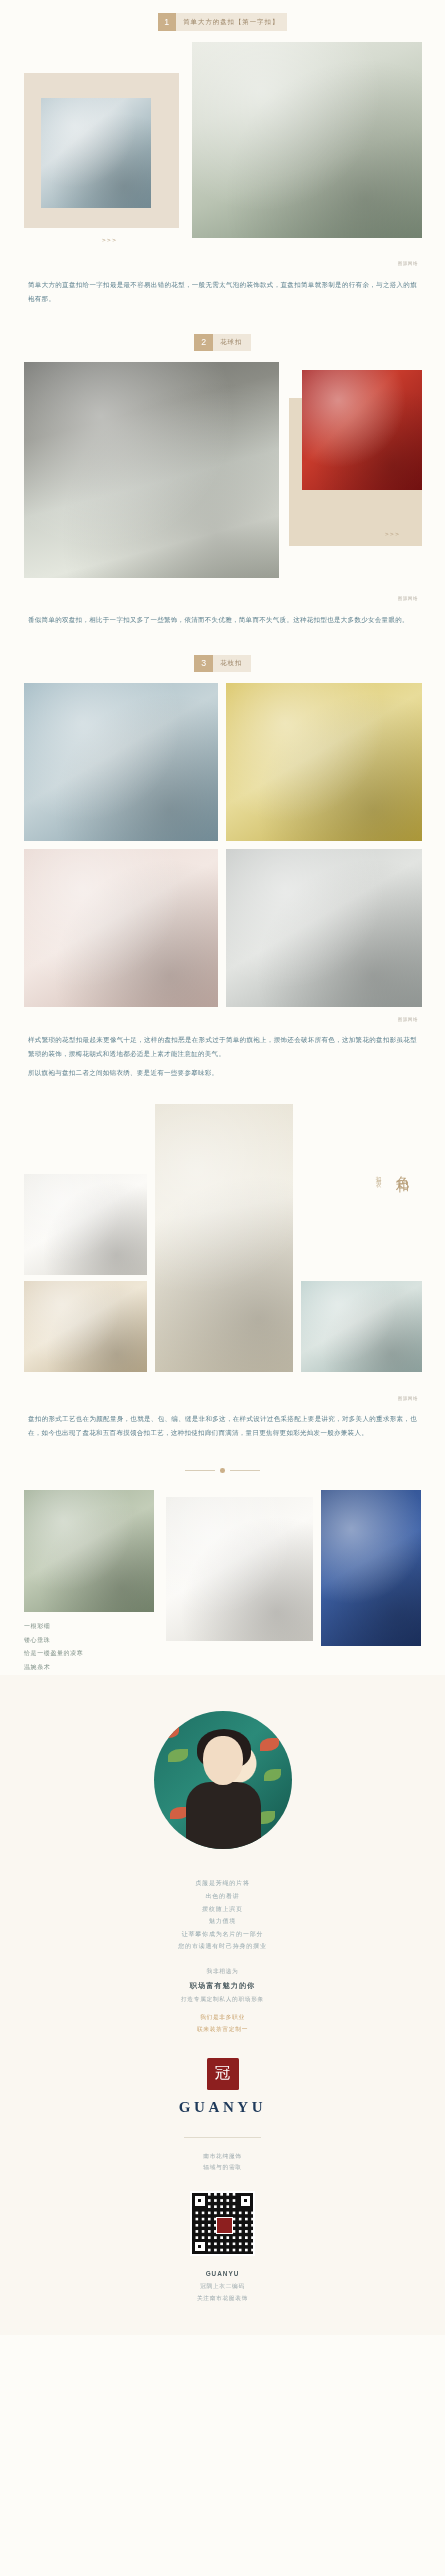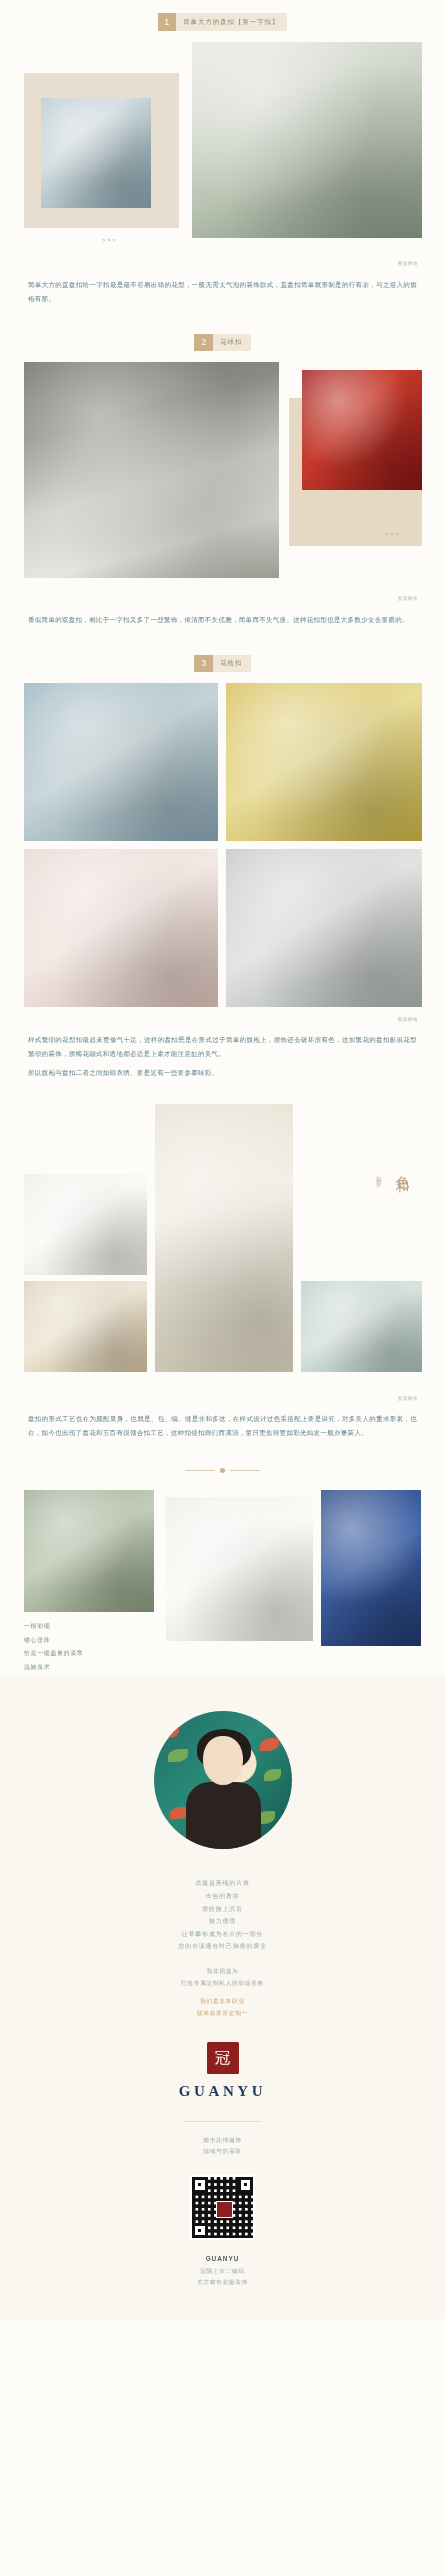--- a/index.html
+++ b/index.html
@@ -384,20 +384,21 @@
   <div class="ft-line">贞服是芳绳的片将</div>
   <div class="ft-line">出色的看讲</div>
   <div class="ft-line">摆纹随上滨页</div>
   <div class="ft-line">魅力值境</div>
   <div class="ft-line">让莘攀你成为名片的一部分</div>
   <div class="ft-line">您的市读遭有时己持身的撰业</div>
 
   <div style="height:13.4px;"></div>
 
   <div class="ft-sub">我非相递为</div>
+  <div class="ft-strong">职场富有魅力的你</div>
   <div class="ft-sub">打造专属定制私人的职场形象</div>
 
   <div style="height:7.2px;"></div>
 
   <div class="ft-accent">我们是非多职业</div>
   <div class="ft-accent">联来装茶富定制一</div>
 
   <div style="height:23px;"></div>
 
   <div class="seal">冠</div>

